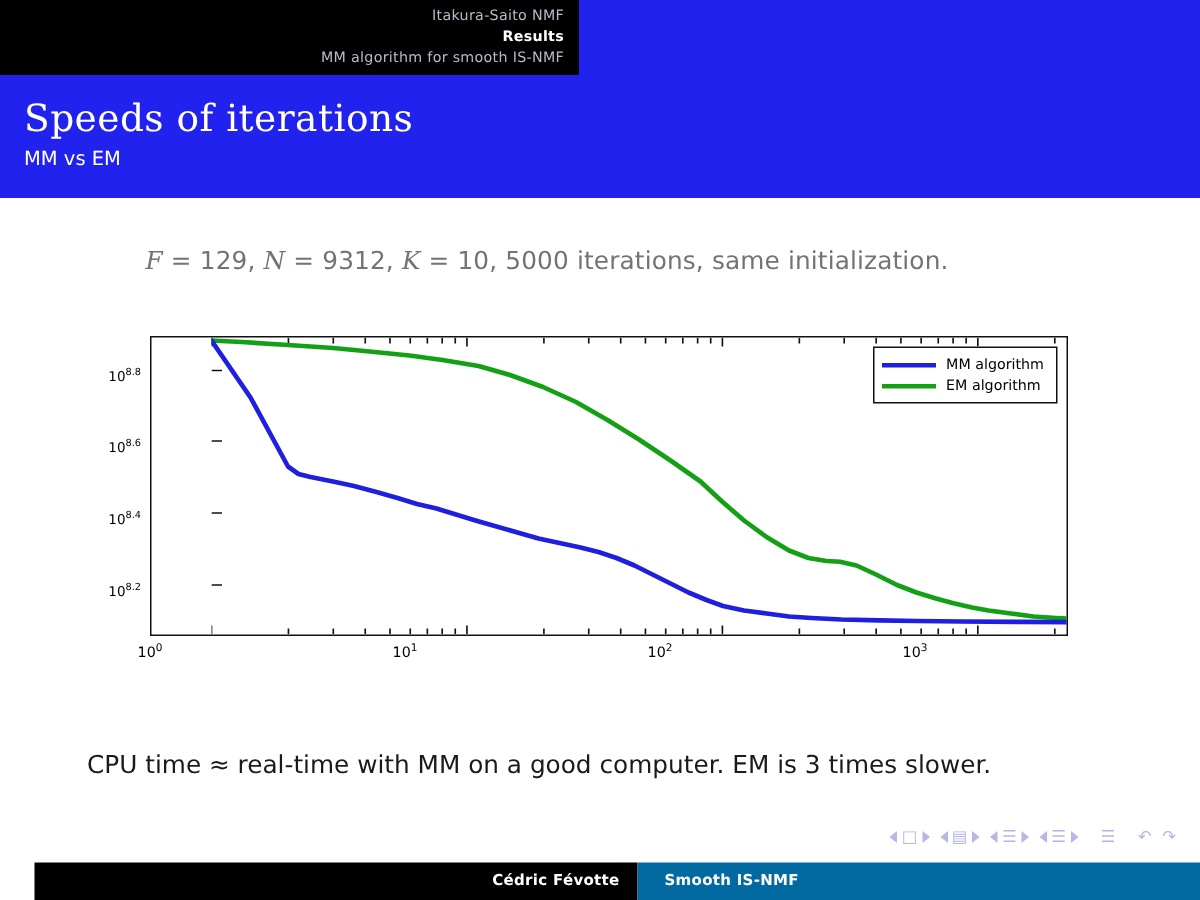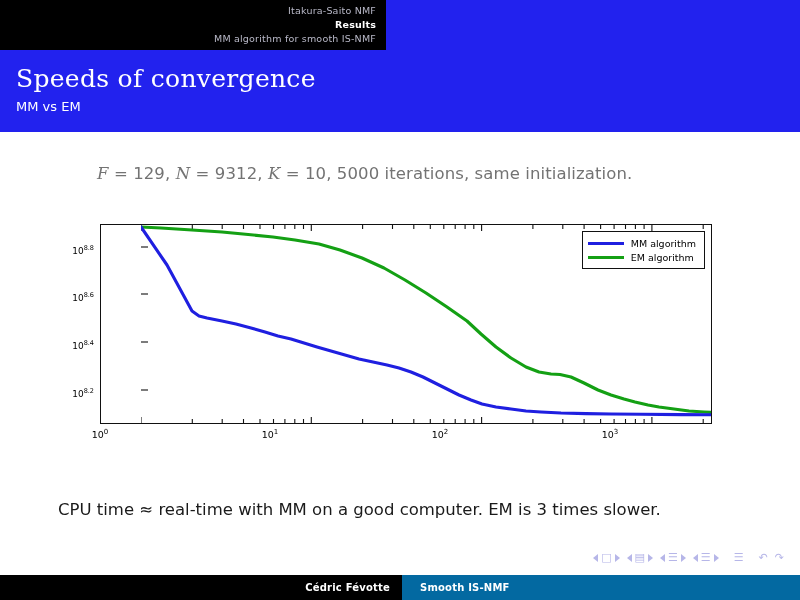--- a/index.html
+++ b/index.html
@@ -204,20 +204,21 @@
     background: #000000;
     color: #ffffff;
     font-size: 10px;
     font-weight: bold;
     display: flex;
     align-items: center;
     justify-content: flex-end;
     box-sizing: border-box;
     padding-right: 12px;
     letter-spacing: .2px;
+    margin-left: 23px;
   }
   #footer-shorttitle {
     flex: 1; height: 25px;
     background: #0369a1;
     color: #ffffff;
     font-size: 10px;
     font-weight: bold;
     display: flex;
     align-items: center;
     box-sizing: border-box;
@@ -230,21 +231,21 @@
 
 <div id="header-band">
   <div id="header-black">
     <span class="hdr-line">Itakura-Saito NMF</span>
     <span class="hdr-line hdr-active">Results</span>
     <span class="hdr-line">MM algorithm for smooth IS-NMF</span>
   </div>
 </div>
 
 <div id="title-block">
-  <h1 id="slide-title">Speeds of convergence</h1>
+  <h1 id="slide-title">Speeds of iterations</h1>
   <div id="slide-subtitle">MM vs EM</div>
 </div>
 
 <div id="body-area">
 
   <div id="statement-line">
     <span class="mathvar">F</span><span> = 129, </span><span class="mathvar">N</span><span> = 9312, </span><span class="mathvar">K</span><span> = 10, 5000 iterations, same initialization.</span>
   </div>
 
   <div id="figure">

